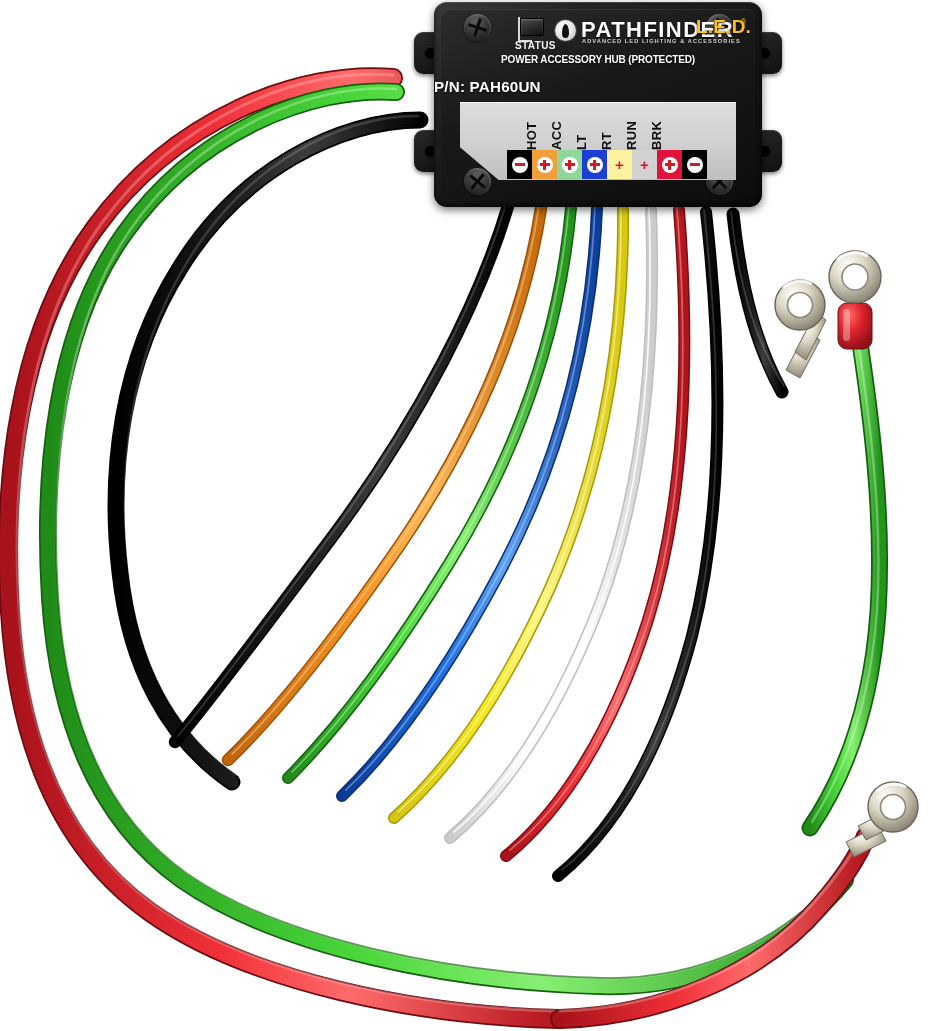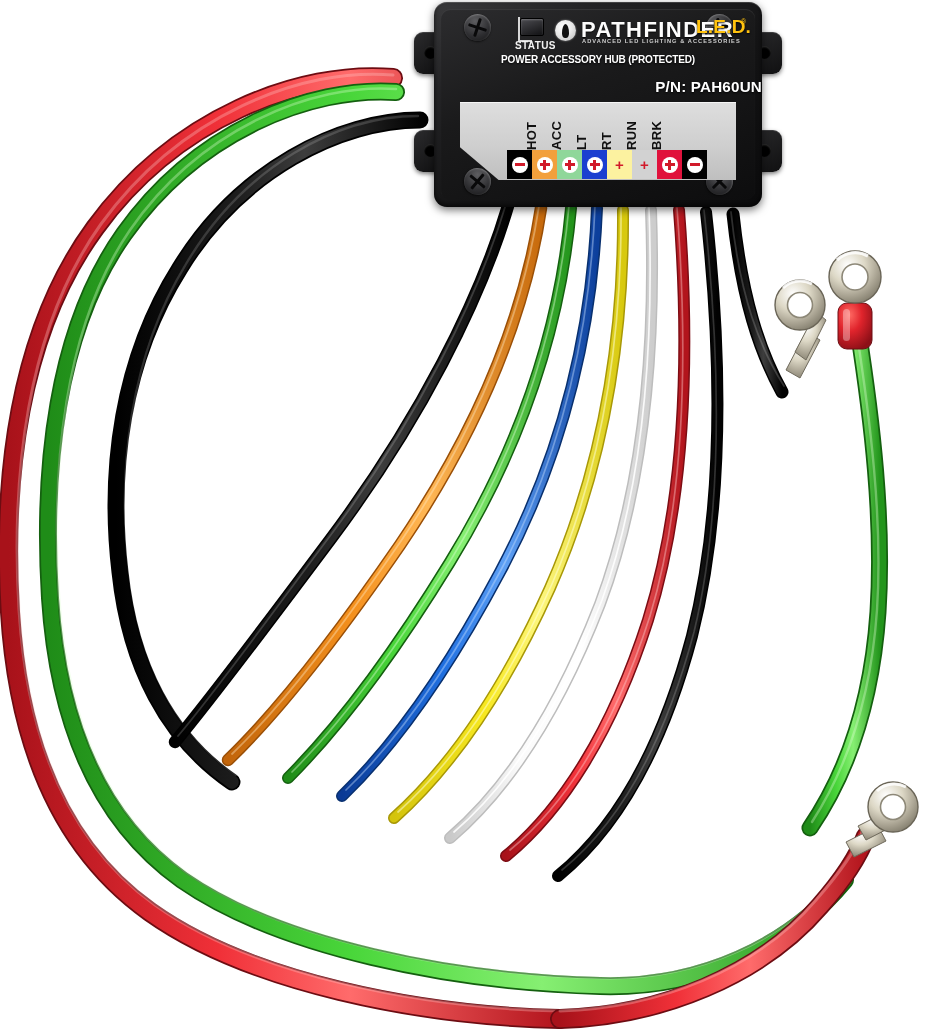--- a/index.html
+++ b/index.html
@@ -95,21 +95,21 @@
     color:#cfcfcf;letter-spacing:1.05px;white-space:nowrap;
   }
 
   
   .title1{
     position:absolute;left:0;top:52px;width:328px;text-align:center;
     font-size:10px;font-weight:700;color:#fff;letter-spacing:-.15px;
     text-shadow:0 1px 2px rgba(0,0,0,.9);
   }
   .title2{
-    position:absolute;left:0;top:76px;width:328px;text-align:right;
+    position:absolute;left:0;top:76px;width:328px;text-align:left;
     font-size:15.2px;font-weight:700;color:#fff;letter-spacing:.2px;
     text-shadow:0 1px 2px rgba(0,0,0,.9);
   }
 
   
   .label{
     position:absolute;left:26px;top:100px;width:276px;height:78px;
     background:linear-gradient(180deg,#dedede 0%,#cfcfcf 55%,#bfbfbf 100%);
     clip-path:polygon(0 0,100% 0,100% 100%,14% 100%,0 58%);
     box-shadow:inset 0 1px 0 rgba(255,255,255,.7);

